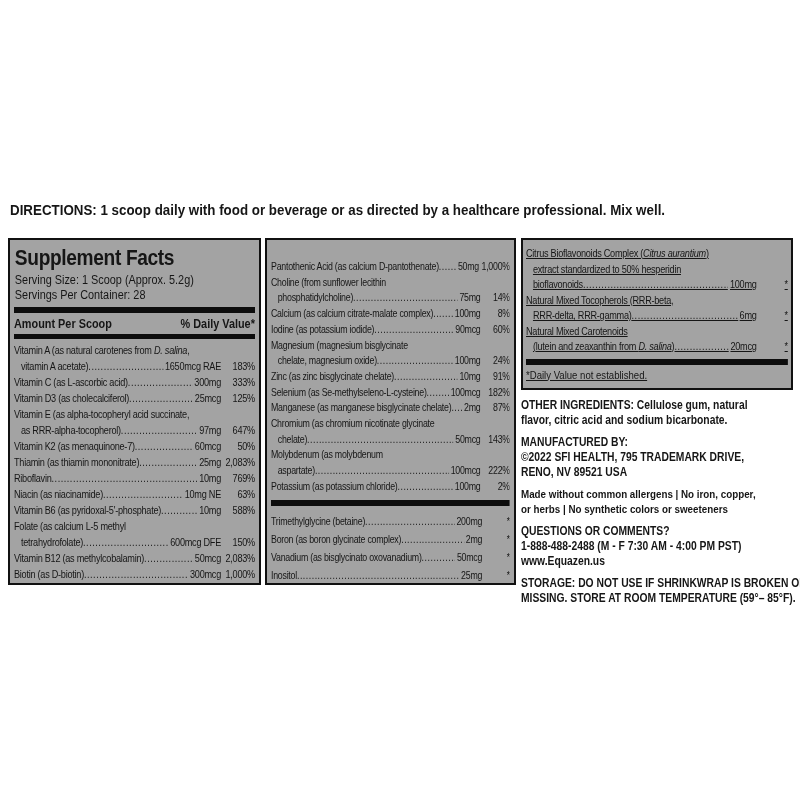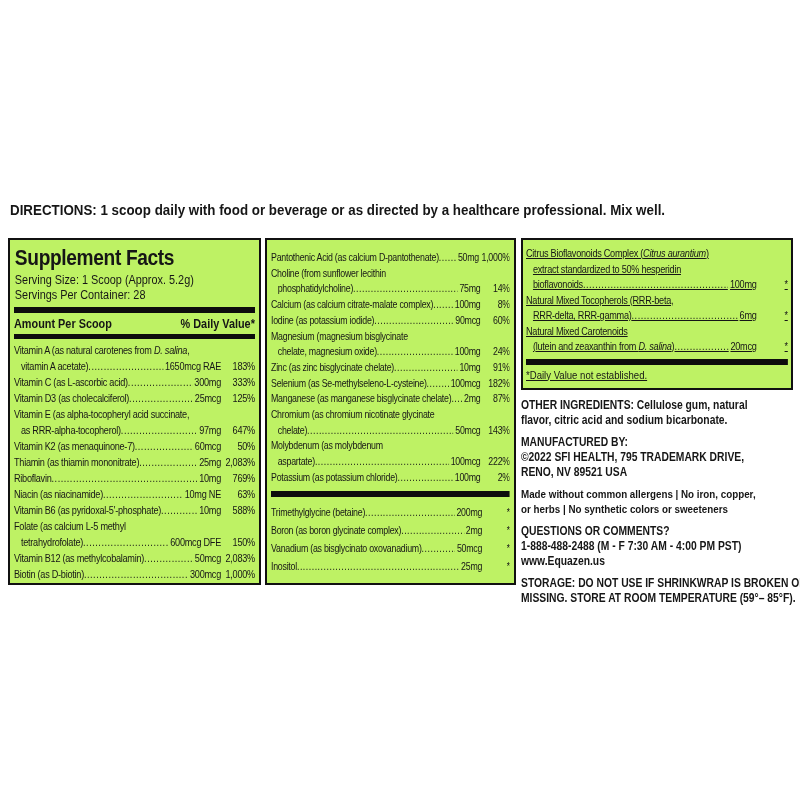--- a/index.html
+++ b/index.html
@@ -7,23 +7,23 @@
         font-family:"Liberation Sans", sans-serif;color:#161616;}
   
   .sqd{transform:scaleX(0.89);transform-origin:0 0;width:112.4%;}
   .sqb{transform:scaleX(0.87);transform-origin:0 0;width:114.9%;}
   .box2 .sqb{transform:scaleX(0.84);width:119%;}
   .sqi{transform:scaleX(0.86);transform-origin:0 0;width:116.3%;}
 
   .directions{position:absolute;left:10px;top:201px;width:782px;
               font-size:15px;font-weight:bold;white-space:nowrap;}
 
-  .box{position:absolute;border:2px solid #111;background:#bef264;box-sizing:border-box;}
+  .box{position:absolute;border:2px solid #111;background:#a3a3a3;box-sizing:border-box;}
   .box1{left:8px;top:238px;width:253px;height:347px;padding:5px 4px 0;}
-  .box2{left:265px;top:238px;width:251px;height:347px;padding:10px 4px 0;}
+  .box2{left:265px;top:238px;width:251px;height:347px;padding:19px 4px 0;}
   .box3{left:521px;top:238px;width:272px;height:152px;padding:6px 3px 0;text-decoration:underline;}
 
   .sf-title{font-size:22px;font-weight:bold;letter-spacing:-0.4px;margin:0 0 2px 1px;white-space:nowrap;}
   .serv{font-size:12.5px;line-height:15px;margin-left:1px;white-space:nowrap;}
   .bar{background:#0d0d0d;}
   .b6{height:6px;margin:4px 0 3px;}
   .b5{height:5px;margin:1px 0 3px;}
   .midbar{height:6px;margin:5px 0 6px;}
   .midbar3{height:6px;margin:4px 0 3px;}
   .col-head{display:flex;justify-content:space-between;font-size:12.5px;font-weight:bold;line-height:17px;}

